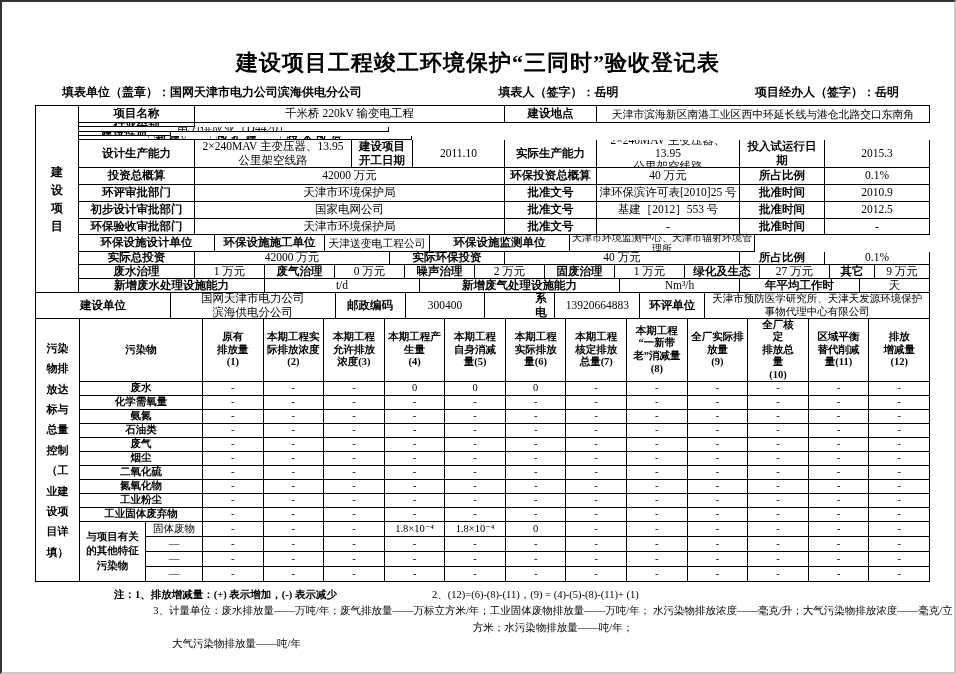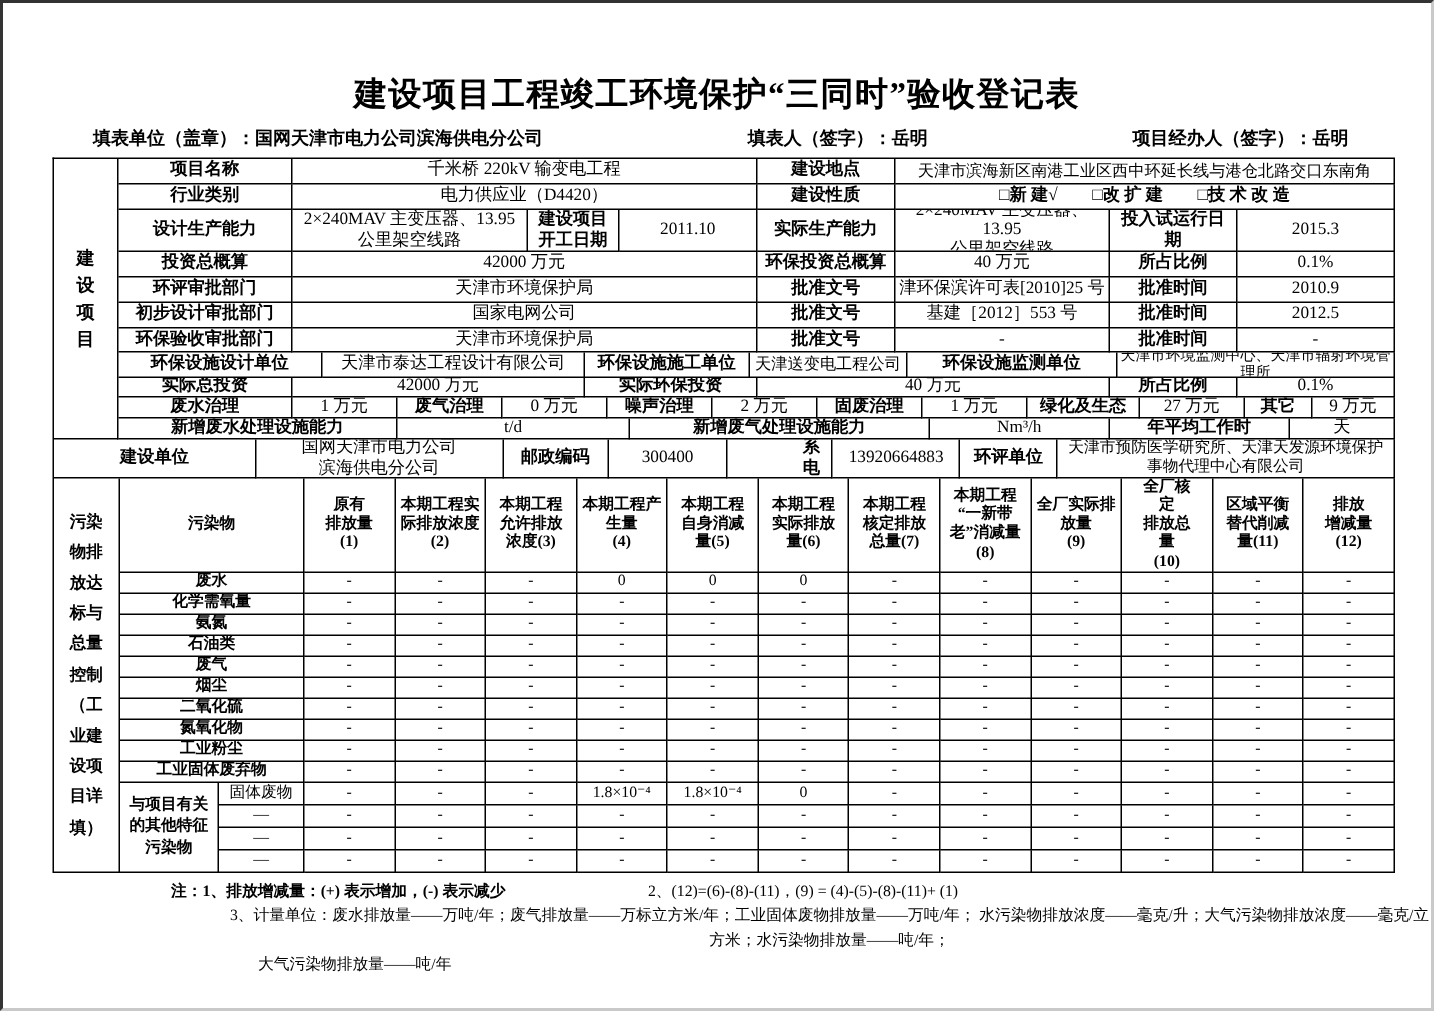--- a/index.html
+++ b/index.html
@@ -63,21 +63,21 @@
 设
 项
 目</div>
       <div class="rows">
         <div class="row" style="height:17px;">
           <div class="c b" style="width:116px;">项目名称</div>
           <div class="c" style="width:310px;">千米桥 220kV 输变电工程</div>
           <div class="c b" style="width:92px;">建设地点</div>
           <div class="c" style="width:333px;font-size:10.8px;">天津市滨海新区南港工业区西中环延长线与港仓北路交口东南角</div>
         </div>
-        <div class="row" style="height:17px;">
+        <div class="row" style="height:17px;flex-direction:column;">
           <div class="c b" style="width:116px;">行业类别</div>
           <div class="c" style="width:310px;">电力供应业（D4420）</div>
           <div class="c b" style="width:92px;">建设性质</div>
           <div class="c b" style="width:333px;">□新 建√　　□改 扩 建　　□技 术 改 造</div>
         </div>
         <div class="row" style="height:28px;">
           <div class="c b" style="width:116px;">设计生产能力</div>
           <div class="c" style="width:157px;">2×240MAV 主变压器、13.95
 公里架空线路</div>
           <div class="c b" style="width:61px;">建设项目
@@ -117,21 +117,20 @@
         <div class="row" style="height:16px;">
           <div class="c b" style="width:116px;">环保验收审批部门</div>
           <div class="c" style="width:310px;">天津市环境保护局</div>
           <div class="c b" style="width:92px;">批准文号</div>
           <div class="c" style="width:143px;">-</div>
           <div class="c b" style="width:85px;">批准时间</div>
           <div class="c" style="width:105px;">-</div>
         </div>
         <div class="row" style="height:17px;">
           <div class="c b" style="width:136px;">环保设施设计单位</div>
-          <div class="c" style="width:175px;">天津市泰达工程设计有限公司</div>
           <div class="c b" style="width:110px;">环保设施施工单位</div>
           <div class="c" style="width:105px;font-size:10.8px;">天津送变电工程公司</div>
           <div class="c b" style="width:140px;">环保设施监测单位</div>
           <div class="c" style="width:185px;font-size:10px;">天津市环境监测中心、天津市辐射环境管理所</div>
         </div>
         <div class="row" style="height:13px;">
           <div class="c b" style="width:116px;">实际总投资</div>
           <div class="c" style="width:195px;">42000 万元</div>
           <div class="c b" style="width:115px;">实际环保投资</div>
           <div class="c" style="width:235px;">40 万元</div>

